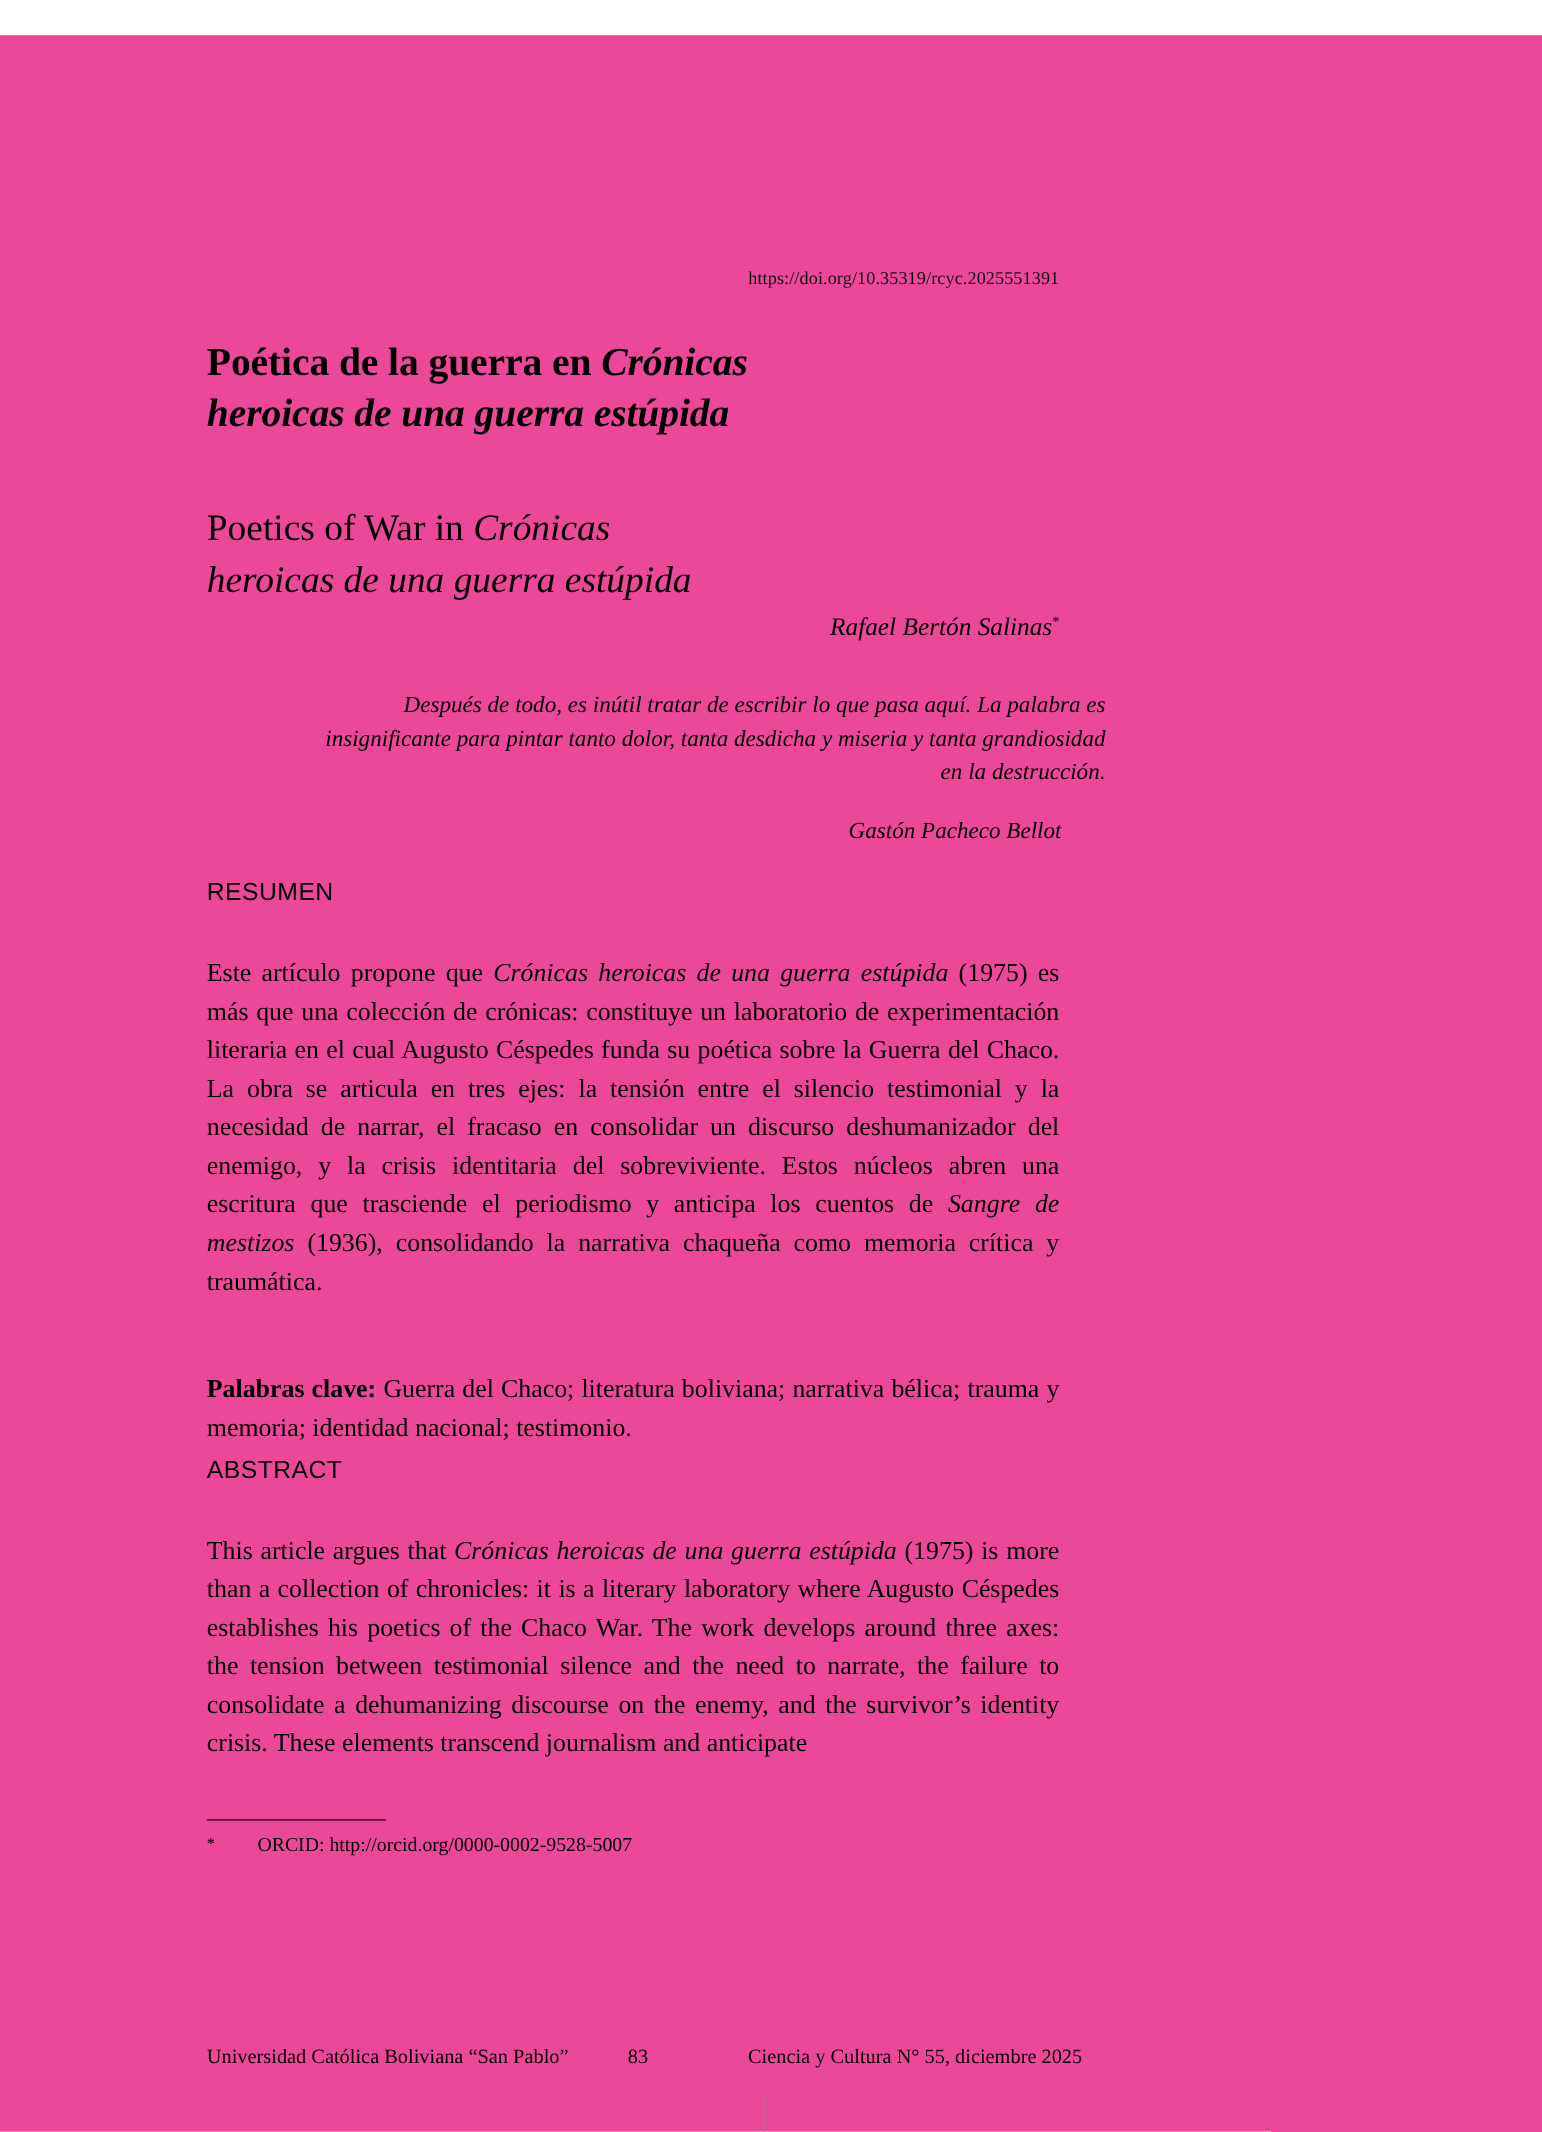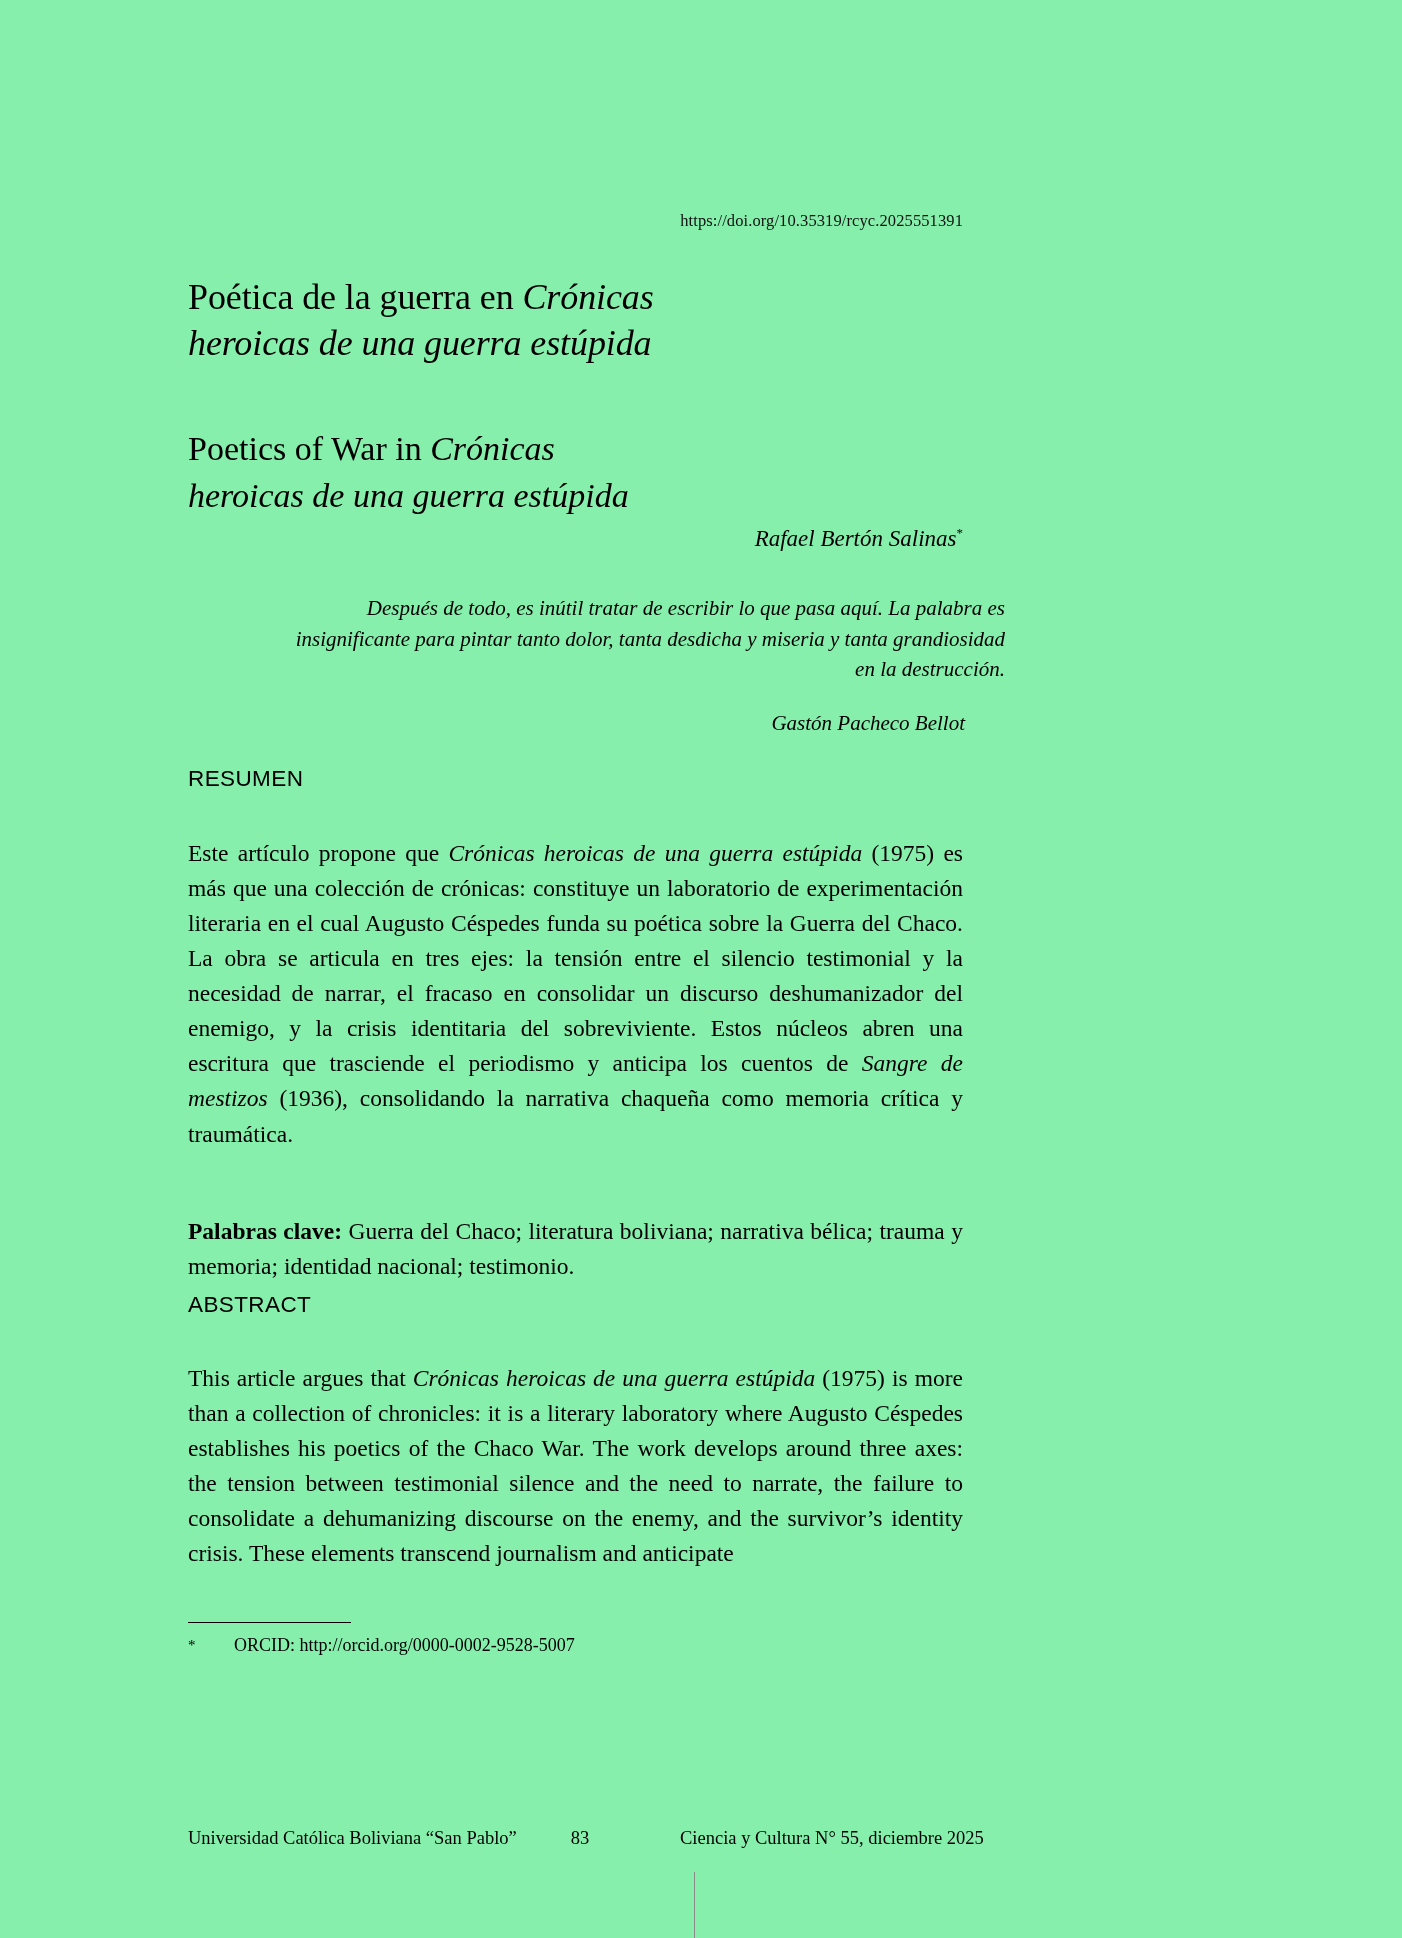--- a/index.html
+++ b/index.html
@@ -13,21 +13,22 @@
     height: 1938px;
     position: relative;
     font-family: "Liberation Serif", "DejaVu Serif", serif;
     color: #000000;
     overflow: hidden;
   }
 
   .page {
     position: absolute;
     inset: 0;
-    background: #86efac;
+    background: #ec4899;
+    margin-top: 32px;
   }
 
   
   .doi-line {
     position: absolute;
     left: 188px;
     top: 211px;
     width: 775px;
     text-align: right;
     font-family: "Liberation Serif", "DejaVu Serif", serif;
@@ -36,21 +37,21 @@
     color: #111;
   }
 
   
   .title-es {
     position: absolute;
     left: 188px;
     top: 250px;
     width: 790px;
     font-family: "Liberation Serif", "DejaVu Serif", serif;
-    font-weight: normal;
+    font-weight: bold;
     font-size: 36px;
     line-height: 1.28;
     letter-spacing: -0.1px;
   }
   .title-es .it { font-style: italic; }
 
   .title-en {
     position: absolute;
     left: 188px;
     top: 398px;

